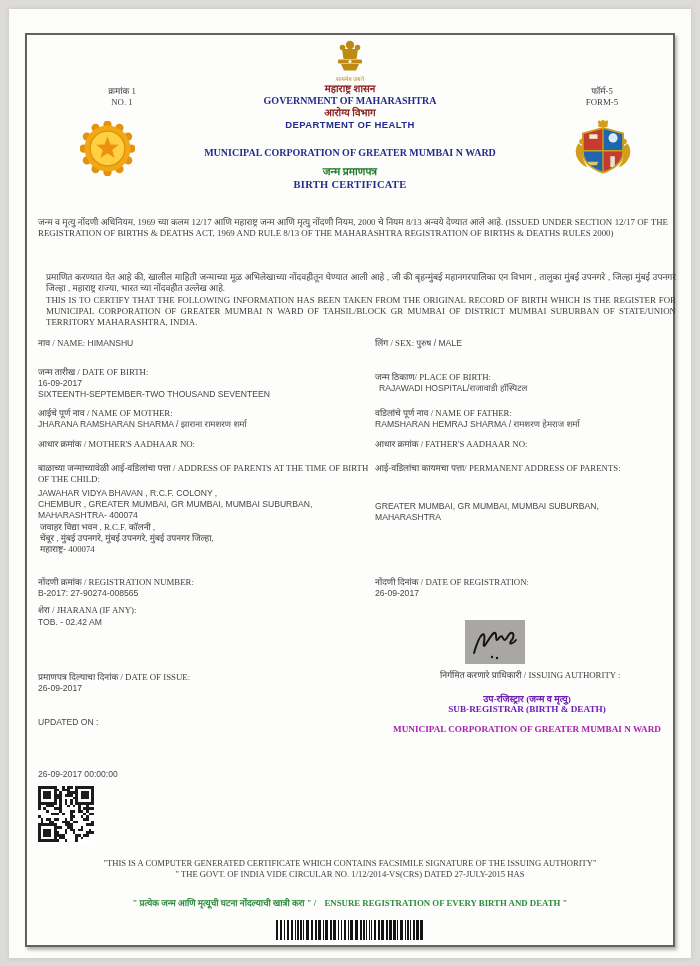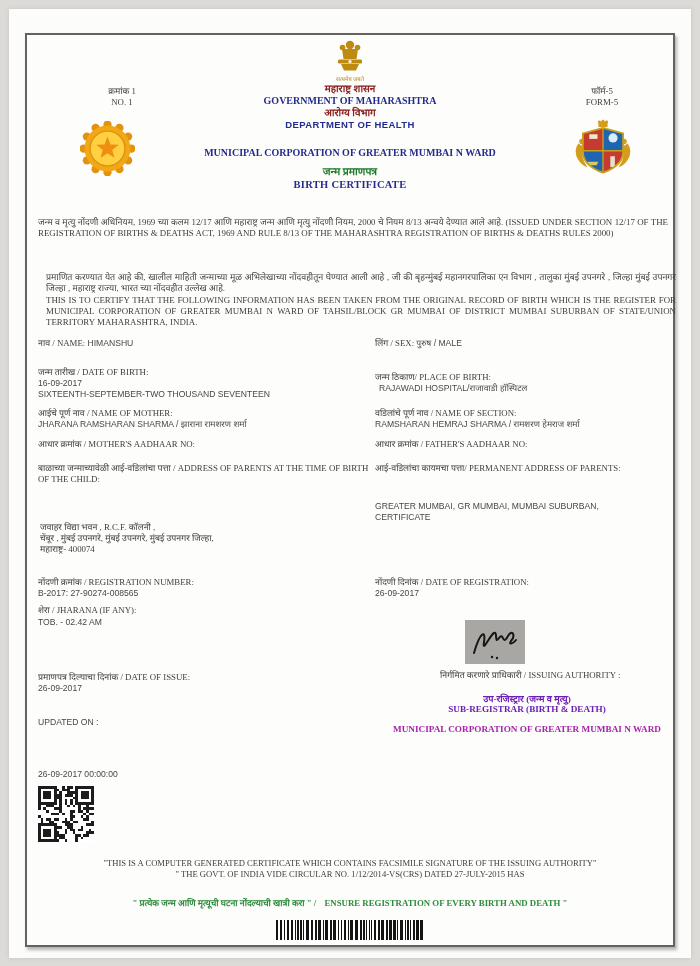--- a/index.html
+++ b/index.html
@@ -141,36 +141,41 @@
     </div>
 
     <div class="t" style="left:11px;top:332px;">जन्म तारीख / DATE OF BIRTH:</div>
     <div class="t sans" style="left:11px;top:343px;text-align:center;">16-09-2017</div>
     <div class="t sans" style="left:11px;top:354px;">SIXTEENTH-SEPTEMBER-TWO THOUSAND SEVENTEEN</div>
     <div class="t" style="left:348px;top:337px;">जन्म ठिकाण/ PLACE OF BIRTH:</div>
     <div class="t sans" style="left:352px;top:348px;">RAJAWADI HOSPITAL/राजावाडी हॉस्पिटल</div>
 
     <div class="t" style="left:11px;top:373px;">आईचे पूर्ण नाव /  NAME OF MOTHER:</div>
     <div class="t sans" style="left:11px;top:384px;">JHARANA RAMSHARAN SHARMA / झाराना रामशरण शर्मा</div>
-    <div class="t" style="left:348px;top:373px;">वडिलांचे पूर्ण नाव / NAME OF SECTION:</div>
+    <div class="t" style="left:348px;top:373px;">वडिलांचे पूर्ण नाव / NAME OF FATHER:</div>
     <div class="t sans" style="left:348px;top:384px;">RAMSHARAN HEMRAJ SHARMA / रामशरण हेमराज शर्मा</div>
 
     <div class="t" style="left:11px;top:404px;">आधार क्रमांक /  MOTHER'S AADHAAR NO:</div>
     <div class="t" style="left:348px;top:404px;">आधार क्रमांक /  FATHER'S AADHAAR NO:</div>
 
     <div class="t wrap" style="left:11px;top:428px;width:336px;">बाळाच्या जन्माच्यावेळी आई-वडिलांचा पत्ता  / ADDRESS OF PARENTS AT THE TIME OF BIRTH OF THE CHILD:</div>
+    <div class="t sans addr" style="left:11px;top:453px;">
+      <div>JAWAHAR VIDYA BHAVAN , R.C.F. COLONY ,</div>
+      <div>CHEMBUR , GREATER MUMBAI, GR MUMBAI, MUMBAI SUBURBAN,</div>
+      <div>MAHARASHTRA- 400074</div>
+    </div>
     <div class="t addr" style="left:13px;top:487px;">
       <div>जवाहर विद्या भवन , R.C.F. कॉलनी ,</div>
       <div>चेंबूर , मुंबई उपनगरे, मुंबई उपनगरे, मुंबई उपनगर जिल्हा,</div>
       <div>महाराष्ट्र- 400074</div>
     </div>
     <div class="t wrap" style="left:348px;top:428px;width:295px;">आई-वडिलांचा कायमचा पत्ता/ PERMANENT ADDRESS OF PARENTS:</div>
     <div class="t sans addr" style="left:348px;top:466px;">
       <div>GREATER MUMBAI, GR MUMBAI, MUMBAI SUBURBAN,</div>
-      <div>CERTIFICATE</div>
+      <div>MAHARASHTRA</div>
     </div>
 
     <div class="t" style="left:11px;top:542px;">नोंदणी क्रमांक  / REGISTRATION NUMBER:</div>
     <div class="t sans" style="left:11px;top:553px;">B-2017: 27-90274-008565</div>
     <div class="t" style="left:348px;top:542px;">नोंदणी दिनांक  / DATE OF REGISTRATION:</div>
     <div class="t sans" style="left:348px;top:553px;">26-09-2017</div>
 
     <div class="t" style="left:11px;top:570px;">शेरा / JHARANA (IF ANY):</div>
     <div class="t sans" style="left:11px;top:582px;">TOB. - 02.42 AM</div>
 

